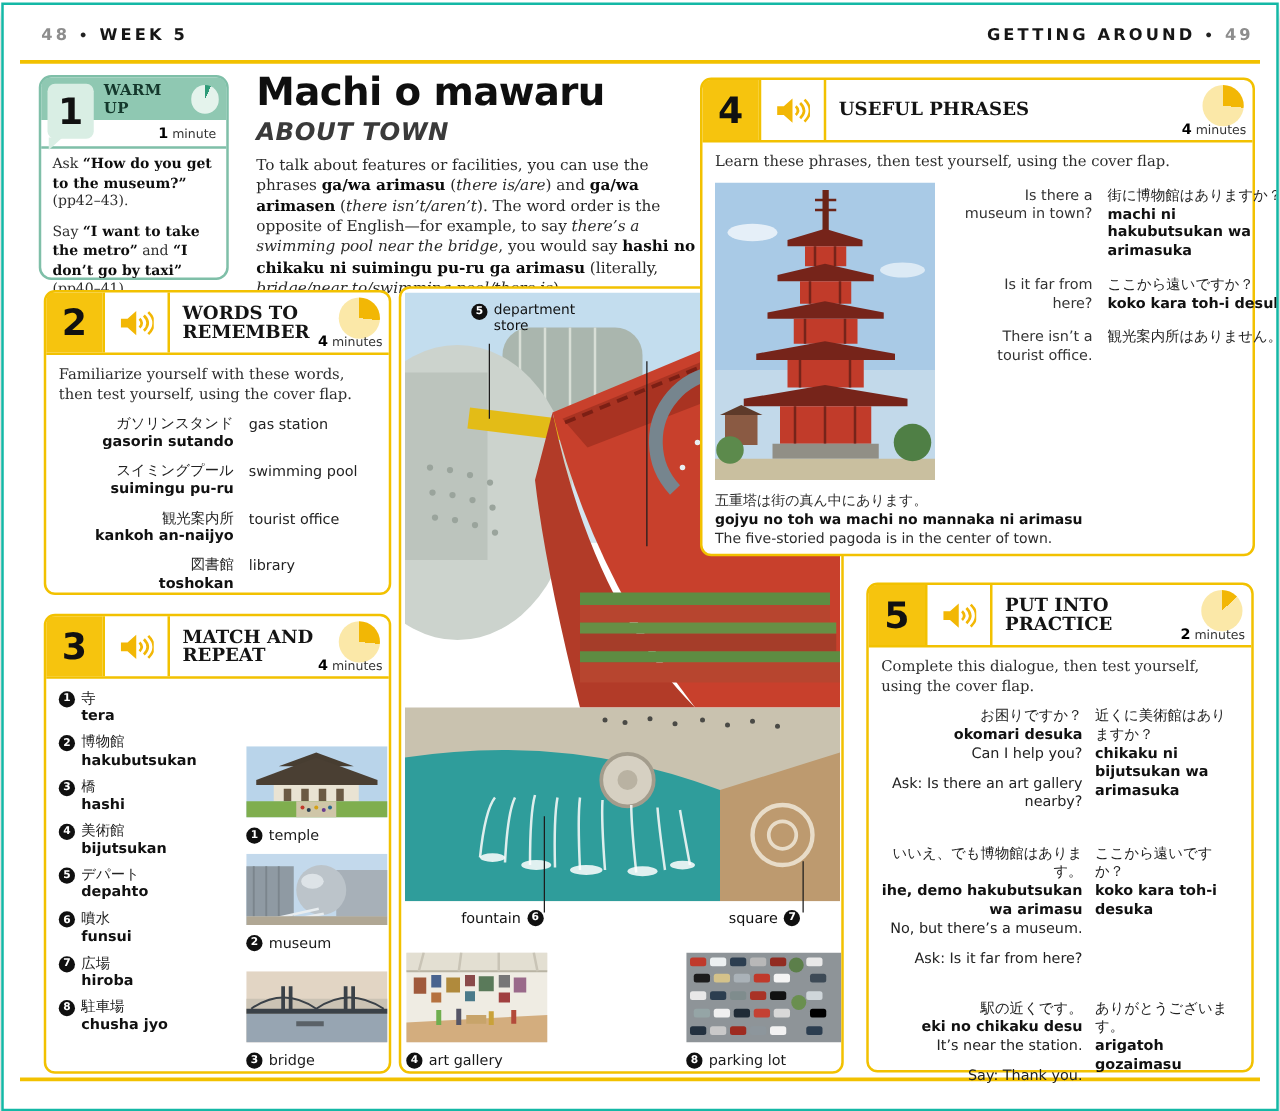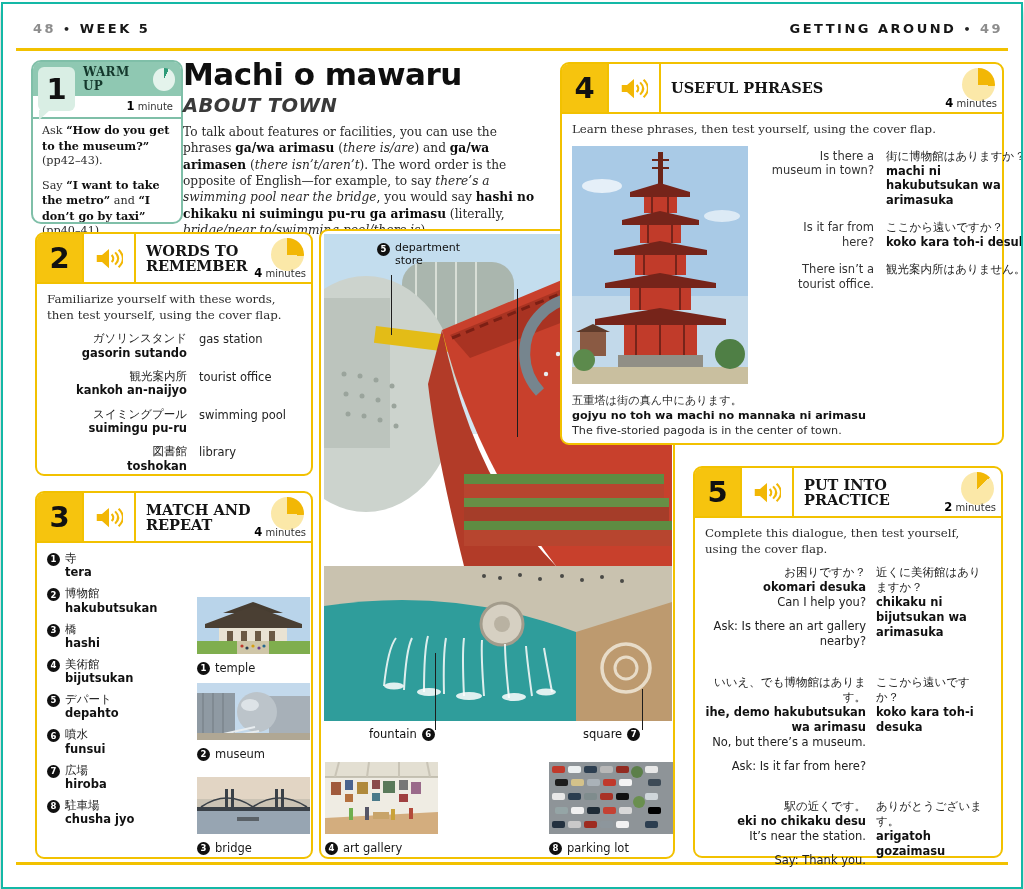--- a/index.html
+++ b/index.html
@@ -44,21 +44,21 @@
   .wnum:after{content:"";position:absolute;left:1px;bottom:-9px;width:0;height:0;
               border-top:10px solid #D9EEE4;border-right:11px solid transparent;}
   .wtime{height:21px;line-height:21px;text-align:right;padding-right:8px;font-size:10px;color:#333;
          border-bottom:2px solid #7FBFA8;}
   .wtime b{font-size:11.5px;color:#000;}
   .wbody{padding:4px 9px;font-family:"DejaVu Serif",serif;font-size:11.2px;line-height:1.3;color:#2c2c2c;}
   .wbody p{margin:0 0 9px;}
   .wbody b{color:#0e0e0e;}
 
   
-  #titleblock{position:absolute;left:180px;top:52px;width:354px;}
+  #titleblock{position:absolute;left:202px;top:52px;width:354px;}
   #titleblock h1{margin:0;font-size:31px;font-weight:800;letter-spacing:-.5px;color:#0f0f0f;}
   #titleblock h2{margin:2px 0 7px;font-style:italic;font-weight:600;font-size:19.5px;letter-spacing:.4px;color:#3a3a3a;}
   .introp{margin:0;font-family:"DejaVu Serif",serif;font-size:12.2px;line-height:1.34;color:#2a2a2a;}
   .introp b{color:#0c0c0c;}
   .introp i{font-style:italic;}
 
   
   #sec2{left:32px;top:228px;width:278px;height:244px;}
   .vrow{display:flex;margin-bottom:9px;}
   .vl{width:140px;text-align:right;}
@@ -347,31 +347,31 @@
       <p class="instr">Familiarize yourself with these words, then test yourself, using the cover flap.</p>
       <div class="vrow">
         <div class="vl">
             <div class="vjp">ガソリンスタンド</div>
             <div class="vro">gasorin sutando</div>
           </div>
         <div class="ven">gas station</div>
       </div>
       <div class="vrow">
         <div class="vl">
+            <div class="vjp">スイミングプール</div>
+            <div class="vro">suimingu pu-ru</div>
+          </div>
+        <div class="ven">swimming pool</div>
+      </div>
+      <div class="vrow">
+        <div class="vl">
             <div class="vjp">観光案内所</div>
             <div class="vro">kankoh an-naijyo</div>
           </div>
         <div class="ven">tourist office</div>
-      </div>
-      <div class="vrow">
-        <div class="vl">
-            <div class="vjp">スイミングプール</div>
-            <div class="vro">suimingu pu-ru</div>
-          </div>
-        <div class="ven">swimming pool</div>
       </div>
       <div class="vrow">
         <div class="vl">
             <div class="vjp">図書館</div>
             <div class="vro">toshokan</div>
           </div>
         <div class="ven">library</div>
       </div>
     </div>
   </div>

